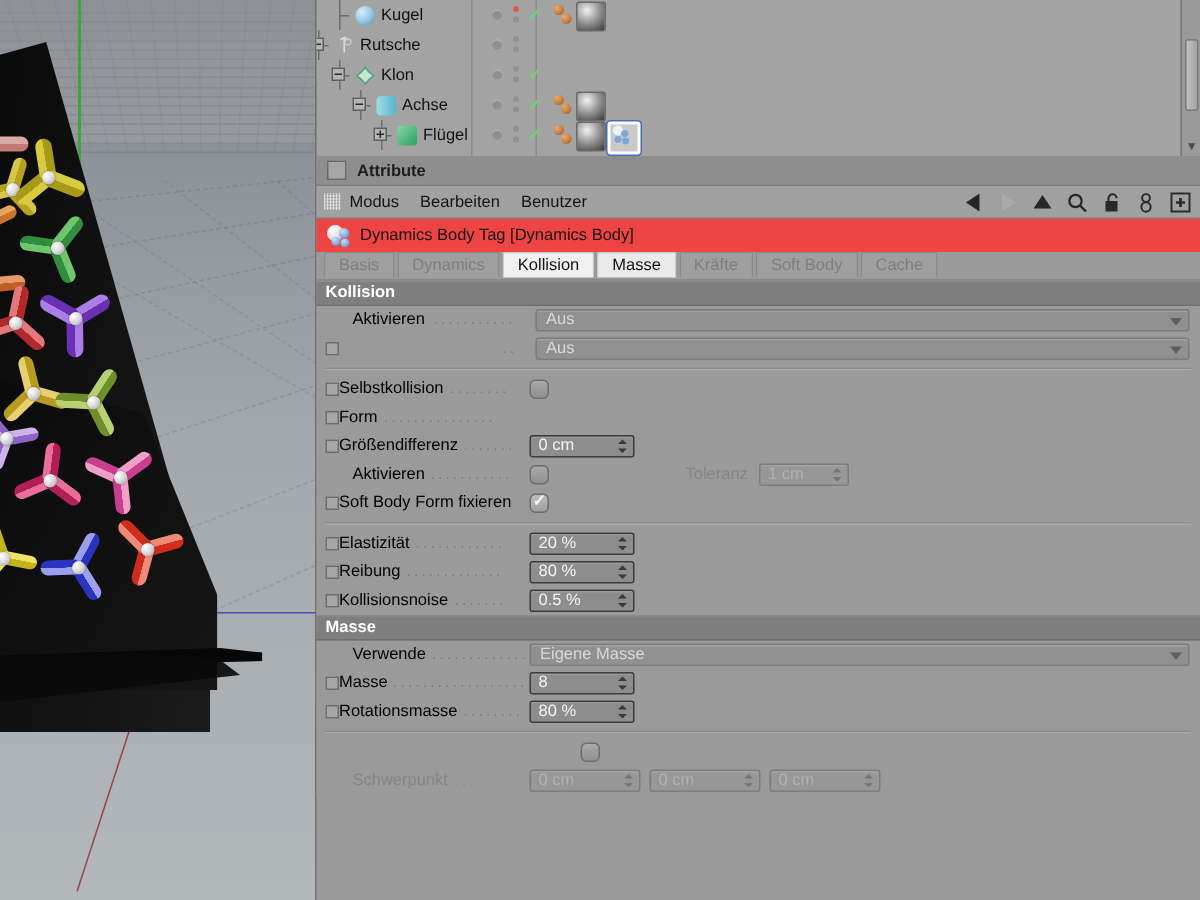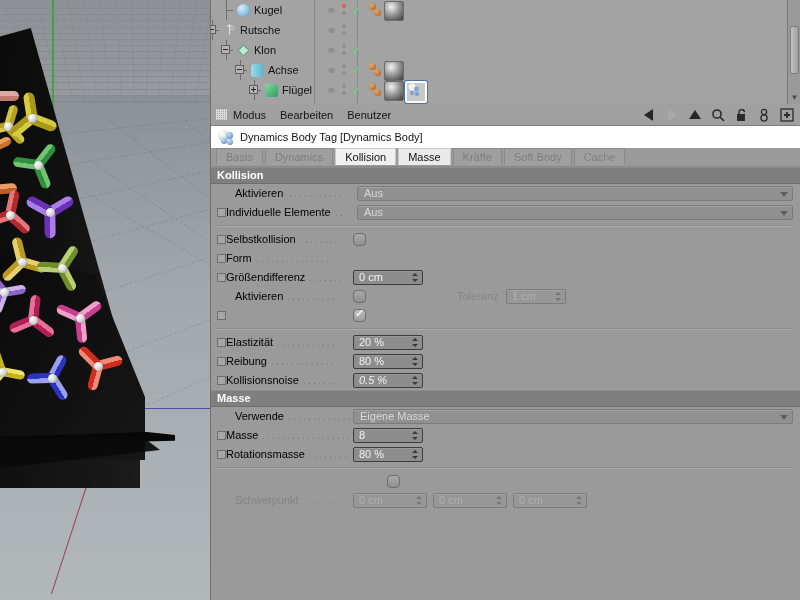--- a/index.html
+++ b/index.html
@@ -89,21 +89,21 @@
   .am-menu-item{color:#141414;font-size:11px;margin-right:14px;}
   .am-tools{position:absolute;right:6px;top:0;height:21px;display:flex;align-items:center;gap:9px;}
   .ico{width:14px;height:14px;position:relative;}
   .tri-l{width:0;height:0;border-top:6px solid transparent;border-bottom:6px solid transparent;
     border-right:9px solid #262626;}
   .tri-l-d{width:0;height:0;border-top:6px solid transparent;border-bottom:6px solid transparent;
     border-left:9px solid #a9a9a9;}
   .tri-u{width:0;height:0;border-left:6px solid transparent;border-right:6px solid transparent;
     border-bottom:9px solid #262626;}
 
-  .am-obj{position:relative;height:22px;background:#ffffff;display:flex;align-items:center;
+  .am-obj{position:relative;height:22px;background:#ef4444;display:flex;align-items:center;
     padding-left:7px;}
   .tagico{position:relative;width:17px;height:15px;margin-right:5px;}
   .tagico .b1{position:absolute;left:0;top:0;width:11px;height:11px;border-radius:50%;
     background:radial-gradient(circle at 33% 28%,#ffffff 0%,#e2e2e2 50%,#a8a8a8 100%);}
   .tagico .b2{position:absolute;left:8px;top:2px;width:7px;height:7px;border-radius:50%;
     background:radial-gradient(circle at 35% 30%,#cfe0f5 0%,#7fa6d8 60%,#3c5f94 100%);}
   .tagico .b3{position:absolute;left:3px;top:8px;width:6px;height:6px;border-radius:50%;
     background:radial-gradient(circle at 35% 30%,#cfe0f5 0%,#7fa6d8 60%,#3c5f94 100%);}
   .tagico .b4{position:absolute;left:9px;top:9px;width:6px;height:6px;border-radius:50%;
     background:radial-gradient(circle at 35% 30%,#cfe0f5 0%,#7fa6d8 60%,#3c5f94 100%);}
@@ -427,20 +427,24 @@
         </div>
       </div>
     <div class="om-scroll">
       <div class="om-thumb" style="top:26px;"></div>
       <div class="om-arrow">▼</div>
     </div>
   </div>
 
   <div id="attr">
 
+    <div class="am-title">
+      <div class="am-sqr"></div>
+      <div class="am-title-txt">Attribute</div>
+    </div>
 
     <div class="am-menu">
       <div class="grip"></div>
       <div class="am-menu-item">Modus</div>
       <div class="am-menu-item">Bearbeiten</div>
       <div class="am-menu-item">Benutzer</div>
       <div class="am-tools">
         <div class="ico">
             <div class="tri-l" style="position:absolute;left:2px;top:1px;"></div>
           </div>
@@ -504,21 +508,20 @@
         <div class="row">
           <div class="lbltxt noBox" style="left: 24px;">Aktivieren</div>
           <div class="dots" style="right: auto; text-align: left; left: 78px; padding-right: 0px; width: 65px;">...........</div>
           <div class="combo" style="left: 146px; top: 2px; width: 436px;">
             <span>Aus</span>
             <div class="cv"></div>
           </div>
         </div>
         <div class="row">
           <div class="sqtog"></div>
-          <div class="lbltxt" style="left: 15px;">Individuelle Elemente</div>
           <div class="dots" style="right: auto; text-align: left; left: 124px; padding-right: 0px; width: 19px;">..</div>
           <div class="combo" style="left: 146px; top: 2px; width: 436px;">
             <span>Aus</span>
             <div class="cv"></div>
           </div>
         </div>
         <div class="sep" style="margin: 3px 6px;"></div>
         <div class="row">
           <div class="sqtog"></div>
           <div class="lbltxt" style="left: 15px;">Selbstkollision</div>
@@ -544,20 +547,21 @@
           <div class="dots" style="right: auto; text-align: left; left: 76px; padding-right: 0px; width: 63px;">...........</div>
           <div class="toggle" style="left: 142px; top: 3px;"></div>
           <div style="position: absolute; left: 246px; top: 0px; height: 19px; line-height: 19px; font-size: 11px; color: rgb(132, 132, 132);">Toleranz</div>
           <div class="num dim" style="left: 295px; top: 2px; width: 60px;">
             <span>1 cm</span>
             <div class="spin"></div>
           </div>
         </div>
         <div class="row">
           <div class="sqtog"></div>
+          <div class="lbltxt" style="left: 15px;">Soft Body Form fixieren</div>
           <div class="toggle on" style="left: 142px; top: 3px;"></div>
         </div>
         <div class="sep" style="margin: 3px 6px;"></div>
         <div class="row">
           <div class="sqtog"></div>
           <div class="lbltxt" style="left: 15px;">Elastizität</div>
           <div class="dots" style="right: auto; text-align: left; left: 66px; padding-right: 0px; width: 73px;">............</div>
           <div class="num" style="left: 142px; top: 2px; width: 70px;">
             <span>20 %</span>
             <div class="spin"></div>
@@ -569,21 +573,21 @@
           <div class="dots" style="right: auto; text-align: left; left: 60px; padding-right: 0px; width: 79px;">.............</div>
           <div class="num" style="left: 142px; top: 2px; width: 70px;">
             <span>80 %</span>
             <div class="spin"></div>
           </div>
         </div>
         <div class="row">
           <div class="sqtog"></div>
           <div class="lbltxt" style="left: 15px;">Kollisionsnoise</div>
           <div class="dots" style="right: auto; text-align: left; left: 92px; padding-right: 0px; width: 47px;">.......</div>
-          <div class="num" style="left: 142px; top: 2px; width: 70px; font-style: italic;">
+          <div class="num" style="left: 142px; top: 2px; width: 70px;">
             <span>0.5 %</span>
             <div class="spin"></div>
           </div>
         </div>
         <div class="grouphdr">Masse</div>
         <div class="row">
           <div class="lbltxt noBox" style="left: 24px;">Verwende</div>
           <div class="dots" style="right: auto; text-align: left; left: 77px; padding-right: 0px; width: 62px;">................</div>
           <div class="combo" style="left: 142px; top: 2px; width: 440px;">
             <span>Eigene Masse</span>

